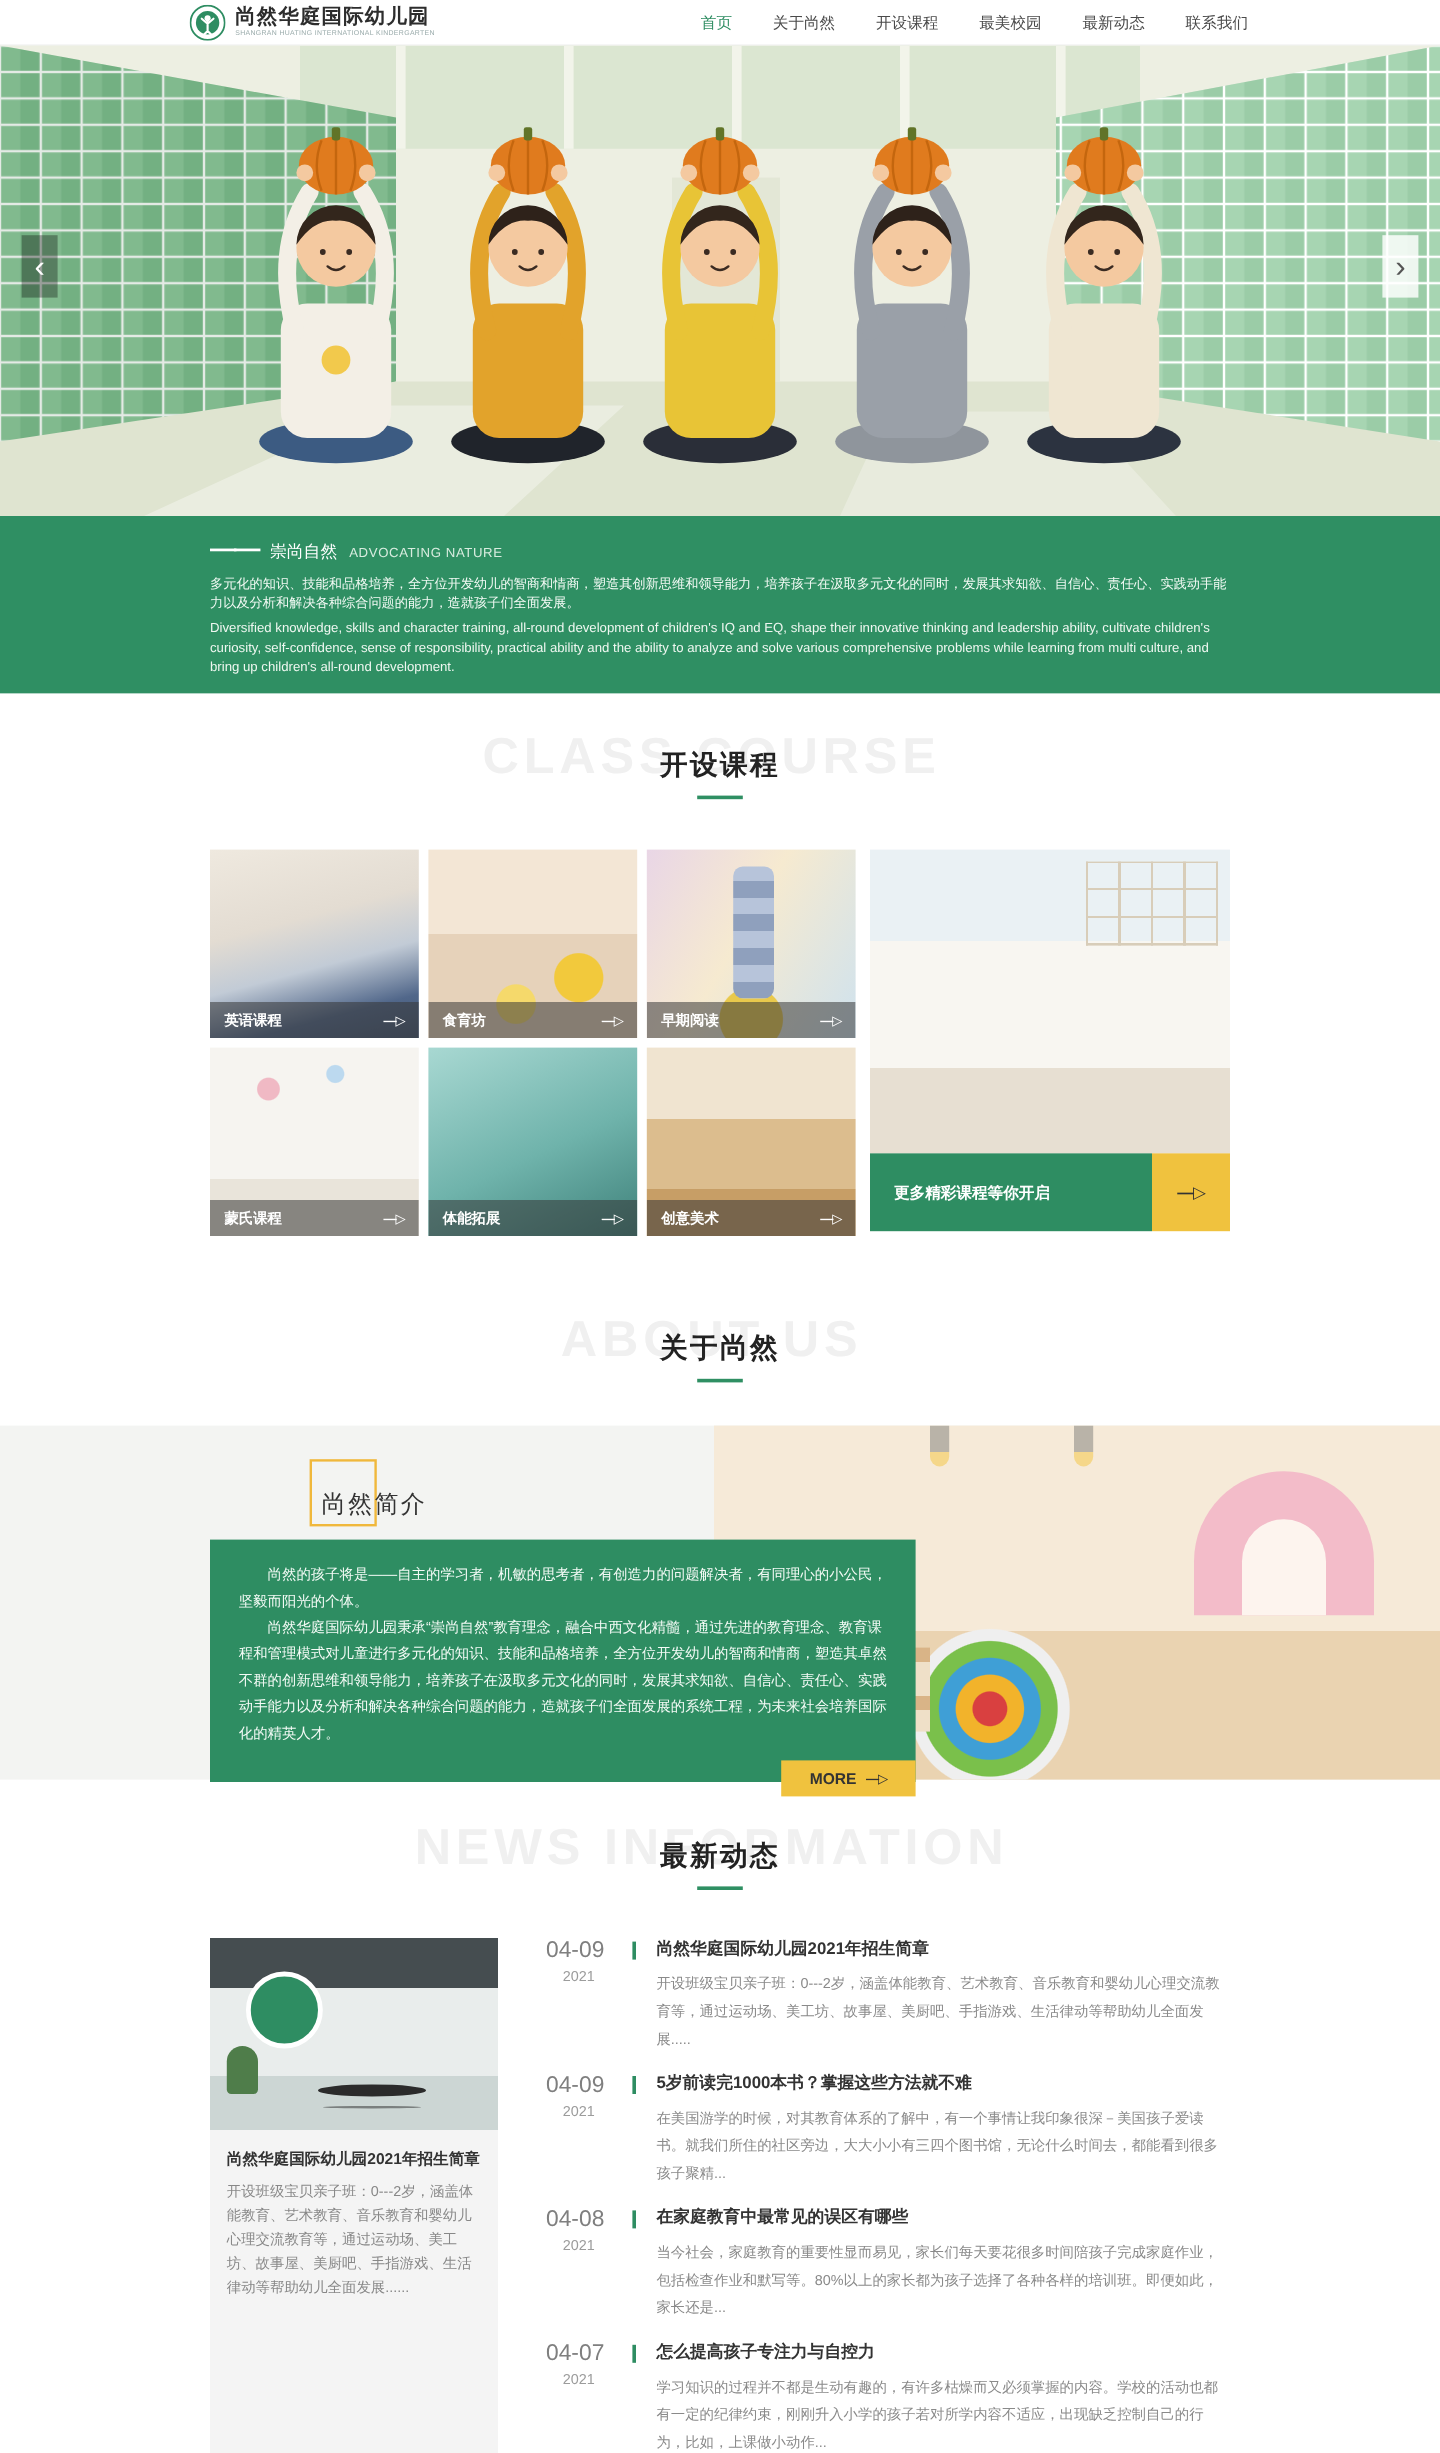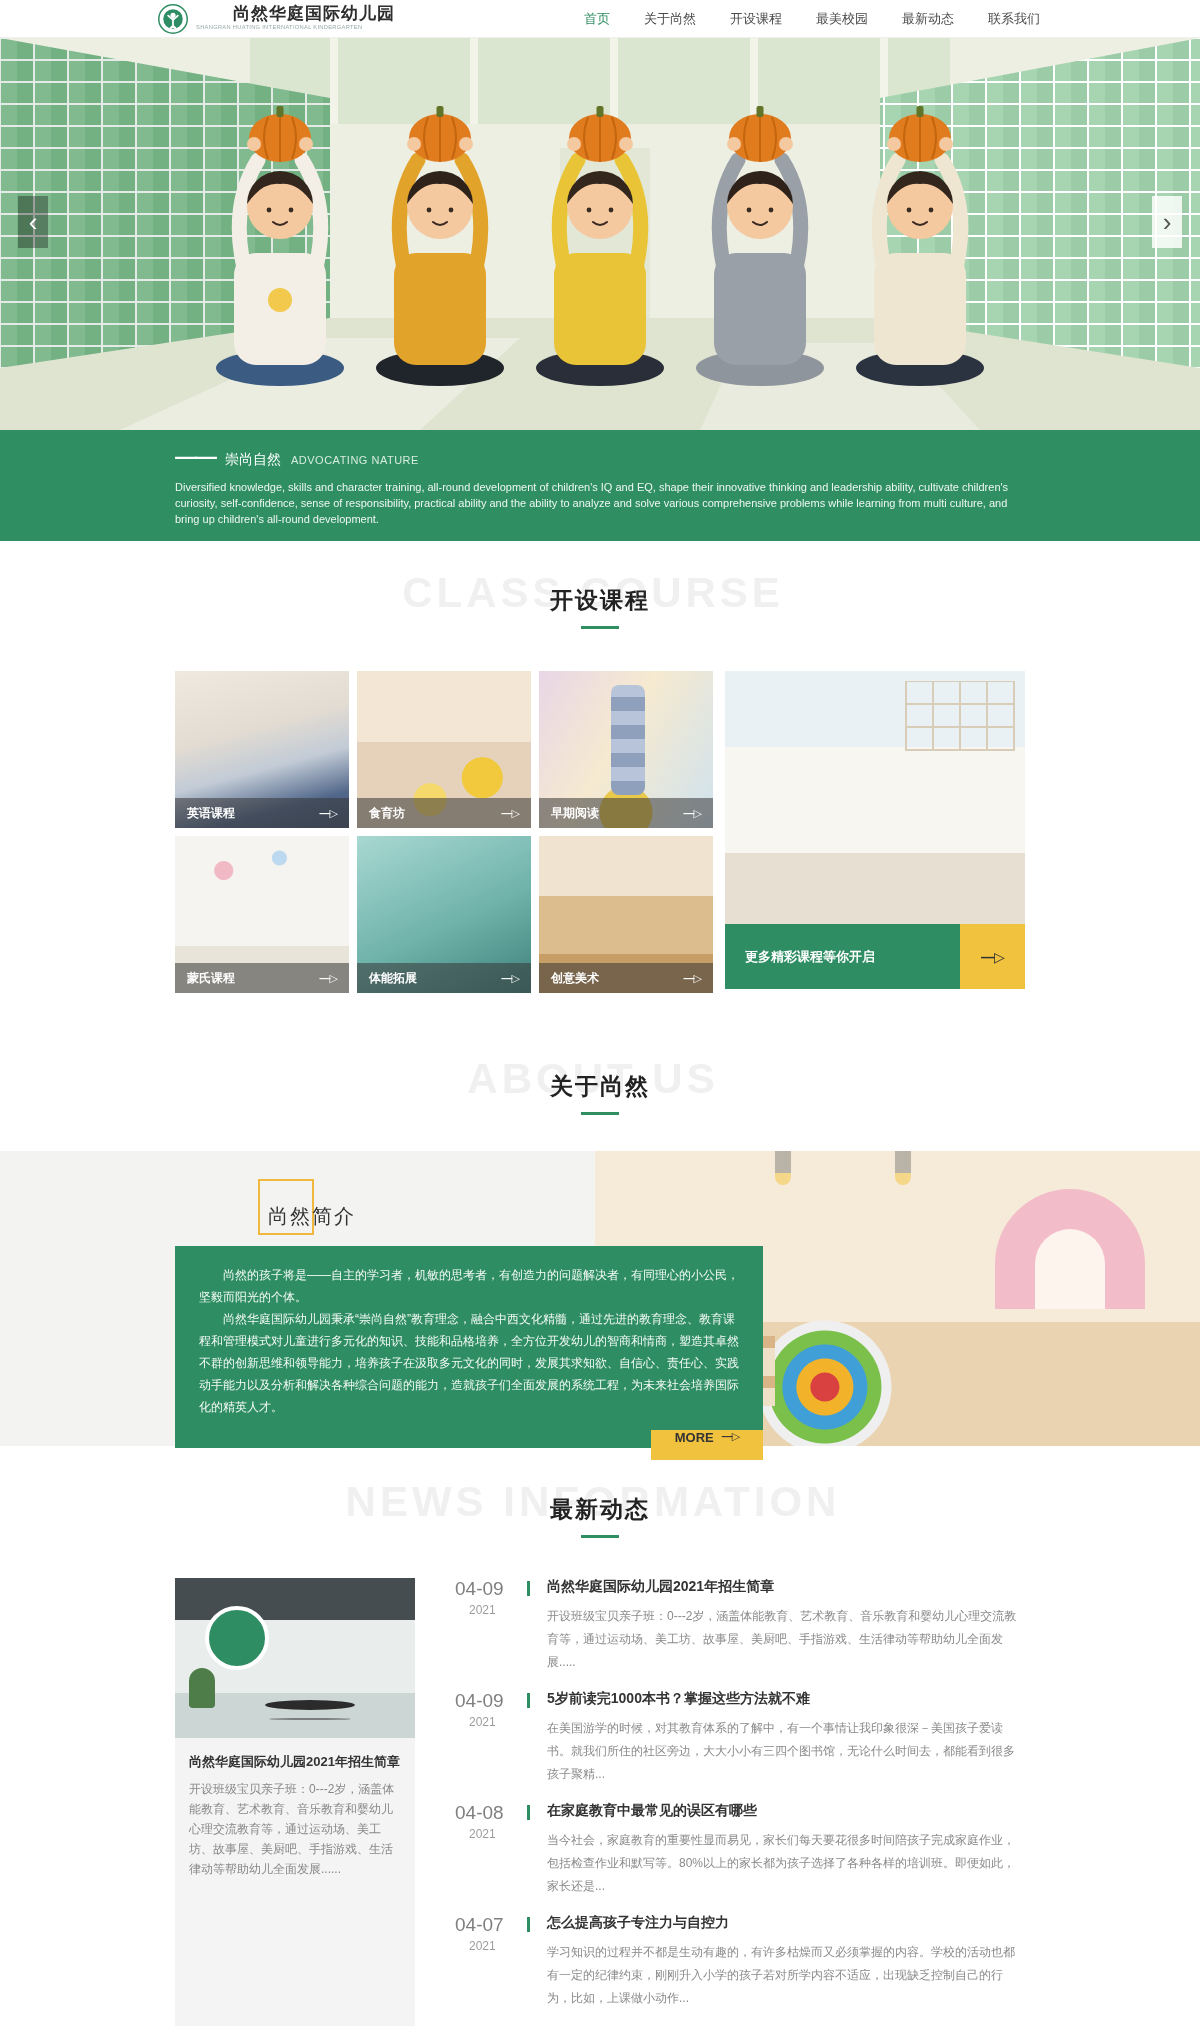--- a/index.html
+++ b/index.html
@@ -3,21 +3,21 @@
 <meta charset="utf-8">
 <style>
   * { margin:0; padding:0; box-sizing:border-box; }
   body { width:1200px; font-family:"Liberation Sans","DejaVu Sans",sans-serif; background:#fff; color:#333; }
 
   
   .header { height:38px; display:flex; align-items:center; justify-content:space-between; padding:0 160px 0 158px; border-bottom:1px solid #f0f0f0; background:#fff; }
   .brand { display:flex; align-items:center; cursor:pointer; }
   .brand svg { width:30px; height:30px; }
   .brand-text { margin-left:8px; line-height:1; }
-  .brand-name { font-size:17px; font-weight:bold; color:#2d2d2d; letter-spacing:1px; font-family:"Liberation Serif","DejaVu Serif",serif;margin-left:37px; }
+  .brand-name { font-size:17px; font-weight:bold; color:#2d2d2d; letter-spacing:1px; font-family:"Liberation Serif","DejaVu Serif",serif; }
   .brand-sub { font-size:8px; color:#9aa; letter-spacing:.4px; transform:scale(.72); transform-origin:left top; margin-top:3px; white-space:nowrap; }
   .nav { display:flex; gap:34px; }
   .nav-item { font-size:13px; color:#4a4a4a; cursor:pointer; }
   .nav-item.active { color:#2e8d62; }
 
   
   .hero { position:relative; height:392px; overflow:hidden; background:#e8ecdd; }
   .hero svg { display:block; }
   .hero-arrow { position:absolute; top:158px; width:30px; height:52px; display:flex; align-items:center; justify-content:center; font-size:26px; cursor:pointer; user-select:none; }
   .hero-arrow.prev { left:18px; background:rgba(0,0,0,.32); color:#fff; }
@@ -71,21 +71,21 @@
                linear-gradient(#f6ead8 0 58%,#ead3b1 58% 100%); }
   .about-photo .pink-house { position:absolute; right:55px; top:38px; width:150px; height:120px; background:#f3bcc9; border-radius:75px 75px 0 0; }
   .about-photo .pink-arch { position:absolute; right:95px; top:78px; width:70px; height:80px; background:#fdf4ee; border-radius:35px 35px 0 0; }
   .about-photo .shelf { position:absolute; left:30px; bottom:40px; width:150px; height:70px; background:linear-gradient(#d9b487 0 12px,#efe0c8 12px 40px,#d9b487 40px 52px,#efe0c8 52px 70px); }
   .about-photo .lamp { position:absolute; top:0; width:16px; height:34px; background:linear-gradient(#b9b3a8 0 22px,#f5d78a 22px 100%); border-radius:0 0 8px 8px; }
   .about-intro { position:absolute; left:175px; top:34px; width:588px;margin-top:16px; }
   .yellow-square { position:absolute; left:83px; top:-22px; width:56px; height:56px; border:2px solid #f0b83c; }
   .intro-title { position:relative; z-index:2; margin-left:93px; font-size:20px; color:#333; letter-spacing:2px; padding-top:2px; }
   .intro-box { position:relative; z-index:1; margin-top:16px; background:#2e8d62; color:#fff; padding:18px 24px 30px; }
   .intro-box p { font-size:12px; line-height:22px; text-indent:2em; color:#f4fbf6; }
-  .more-btn { position:absolute; right:0; bottom:-12px; width:112px; height:30px; background:#f0c23e; color:#333; font-size:13px; font-weight:bold; display:flex; justify-content:center; gap:8px; cursor:pointer; }
+  .more-btn { position:absolute; right:0; bottom:-12px; width:112px; height:30px; background:#f0c23e; color:#333; font-size:13px; font-weight:bold; display:flex; align-items:center; justify-content:center; gap:8px; cursor:pointer; }
 
   
   .news { padding:30px 0 36px; }
   .news-wrap { width:850px; margin:24px auto 0; display:flex; gap:40px; }
   .news-left { width:240px; background:#f4f4f4; cursor:pointer; }
   .news-photo { position:relative; width:240px; height:160px; overflow:hidden; background:linear-gradient(#454d50 0 26%,#e9edec 26% 72%,#ccd6d4 72% 100%); }
   .news-photo .disk { position:absolute; left:30px; top:28px; width:64px; height:64px; border-radius:50%; background:#2e8d62; border:4px solid #fff; }
   .news-photo .table { position:absolute; left:90px; bottom:28px; width:90px; height:10px; border-radius:50%; background:#2b2b2b; box-shadow:0 14px 0 -4px rgba(40,40,40,.5); }
   .news-photo .plant { position:absolute; left:14px; bottom:30px; width:26px; height:40px; border-radius:14px 14px 4px 4px; background:#4f7d4a; }
   .news-left-text { padding:14px 14px 16px; }
@@ -238,20 +238,21 @@
   <div class="hero-arrow next">›</div>
 </div>
 
 <div class="band">
   <div class="band-inner">
     <div class="band-title">
       <span class="band-dash">——</span>
       <span class="band-h">崇尚自然</span>
       <span class="band-sub">ADVOCATING NATURE</span>
     </div>
+    <div class="band-p">多元化的知识、技能和品格培养，全方位开发幼儿的智商和情商，塑造其创新思维和领导能力，培养孩子在汲取多元文化的同时，发展其求知欲、自信心、责任心、实践动手能力以及分析和解决各种综合问题的能力，造就孩子们全面发展。</div>
     <div class="band-p en">Diversified knowledge, skills and character training, all-round development of children's IQ and EQ, shape their innovative thinking and leadership ability, cultivate children's curiosity, self-confidence, sense of responsibility, practical ability and the ability to analyze and solve various comprehensive problems while learning from multi culture, and bring up children's all-round development.</div>
   </div>
 </div>
 
 <div class="courses">
   <div class="sec-head">
     <div class="watermark">CLASS COURSE</div>
     <div class="sec-title">开设课程</div>
     <div class="sec-line"></div>
   </div>

